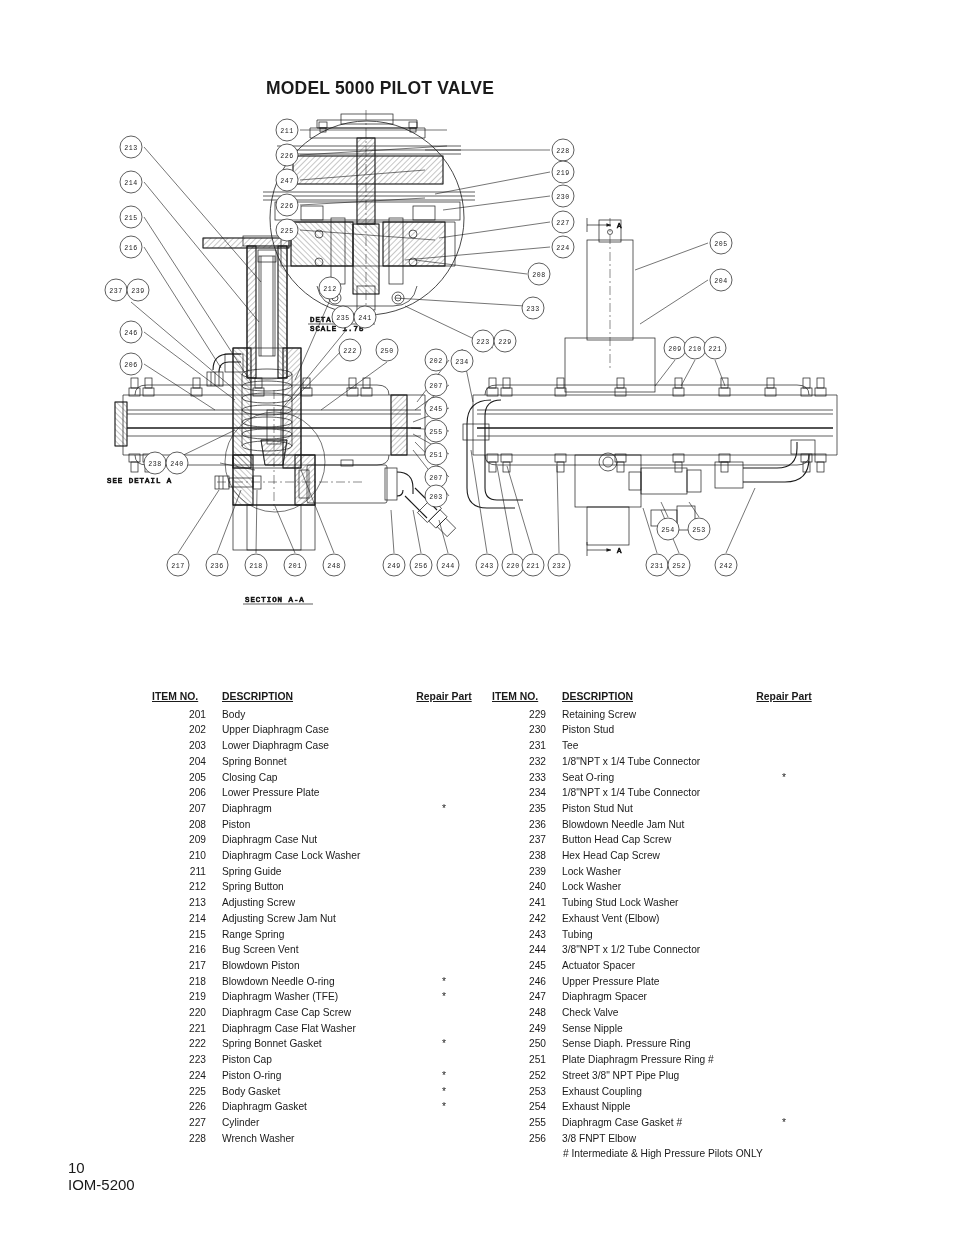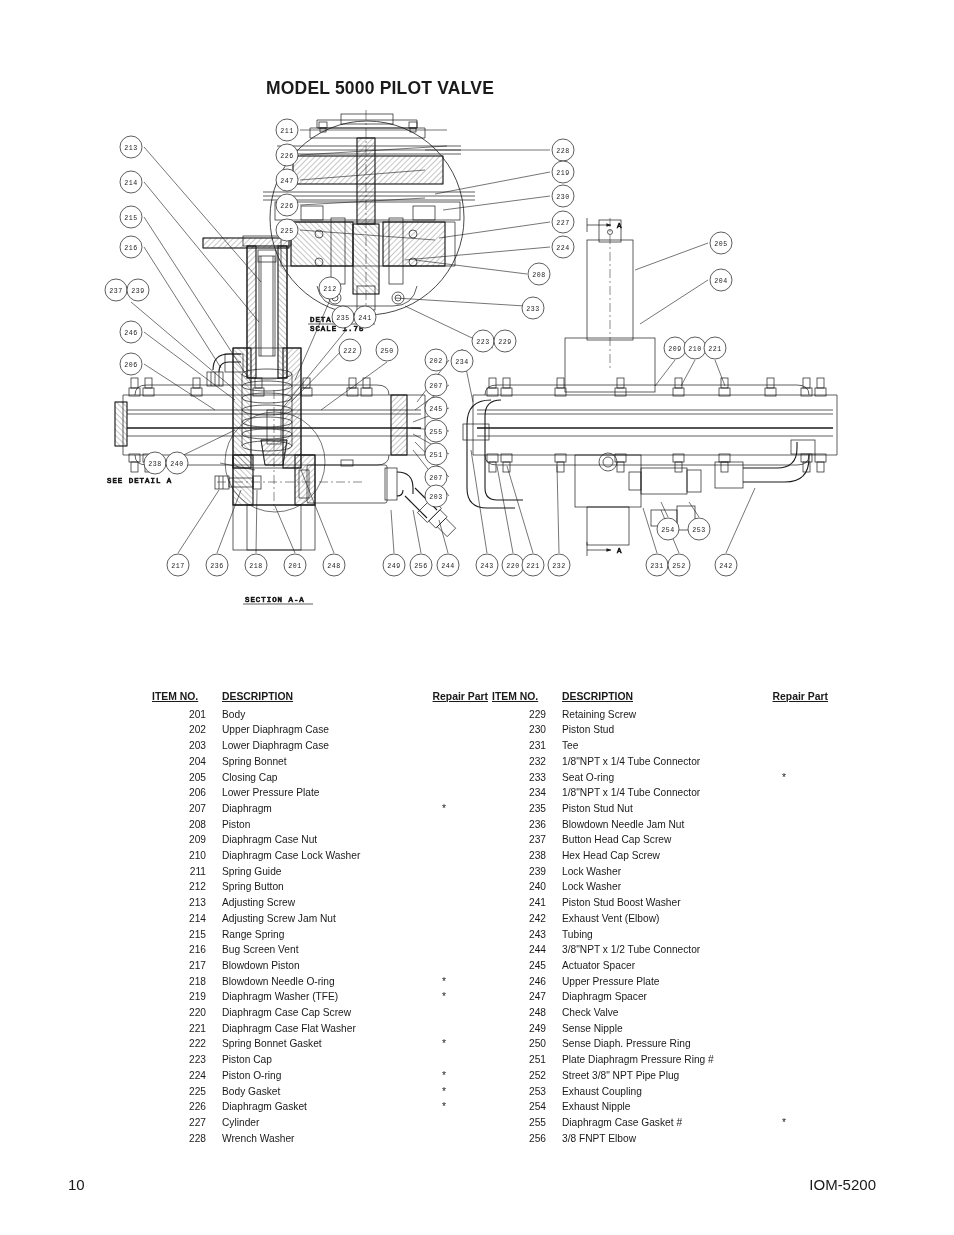--- a/index.html
+++ b/index.html
@@ -74,40 +74,41 @@
     text-align: center;
   }
   .hdr-row .c-item,
   .hdr-row .c-desc,
   .hdr-row .c-rep {
     font-weight: bold;
     text-decoration: underline;
     font-size: 10.4px;
   }
   .hdr-row .c-item { text-align: left; padding-right: 0; padding-left: 4px; }
-  .hdr-row .c-rep { text-align: right; }
+  .hdr-row .c-rep { text-align: center; }
   .footnote {
     margin-top: 0px;
     padding-left: 75px;
     font-size: 10.2px;
     line-height: 15.7px;
     white-space: nowrap;
   }
 
   
   #footer {
     position: absolute;
     bottom: 42px;
     left: 0;
     width: 944px;
     padding: 0 68px;
     display: flex;
     justify-content: space-between;
     align-items: baseline;
     font-size: 15px;
+    flex-direction: column;
   }
   #footer .pagenum { font-size: 15px; }
   #footer .docid  { font-size: 15px; text-align: center; }
 
   
   .dwg-label {
     font-family: "Liberation Mono", monospace;
     font-size: 7.4px;
     letter-spacing: 1px;
     fill: #1a1a1a;
@@ -936,21 +937,21 @@
             <span class="c-desc">Lock Washer</span>
             <span class="c-rep"></span>
           </div>
           <div class="part-row">
             <span class="c-item">240</span>
             <span class="c-desc">Lock Washer</span>
             <span class="c-rep"></span>
           </div>
           <div class="part-row">
             <span class="c-item">241</span>
-            <span class="c-desc">Piston Stud Boost Washer</span>
+            <span class="c-desc">Tubing Stud Lock Washer</span>
             <span class="c-rep"></span>
           </div>
           <div class="part-row">
             <span class="c-item">242</span>
             <span class="c-desc">Exhaust Vent (Elbow)</span>
             <span class="c-rep"></span>
           </div>
           <div class="part-row">
             <span class="c-item">243</span>
             <span class="c-desc">Tubing</span>
@@ -1015,20 +1016,21 @@
             <span class="c-item">255</span>
             <span class="c-desc">Diaphragm Case Gasket  #</span>
             <span class="c-rep">*</span>
           </div>
           <div class="part-row">
             <span class="c-item">256</span>
             <span class="c-desc">3/8 FNPT Elbow</span>
             <span class="c-rep"></span>
           </div>
         </div>
+      <div class="footnote">#  Intermediate &amp; High Pressure Pilots ONLY</div>
     </div>
   </div>
 </div>
 
 <div id="footer">
   <span class="pagenum">10</span>
   <span class="docid">IOM-5200</span>
 </div>
 
 </body></html>

